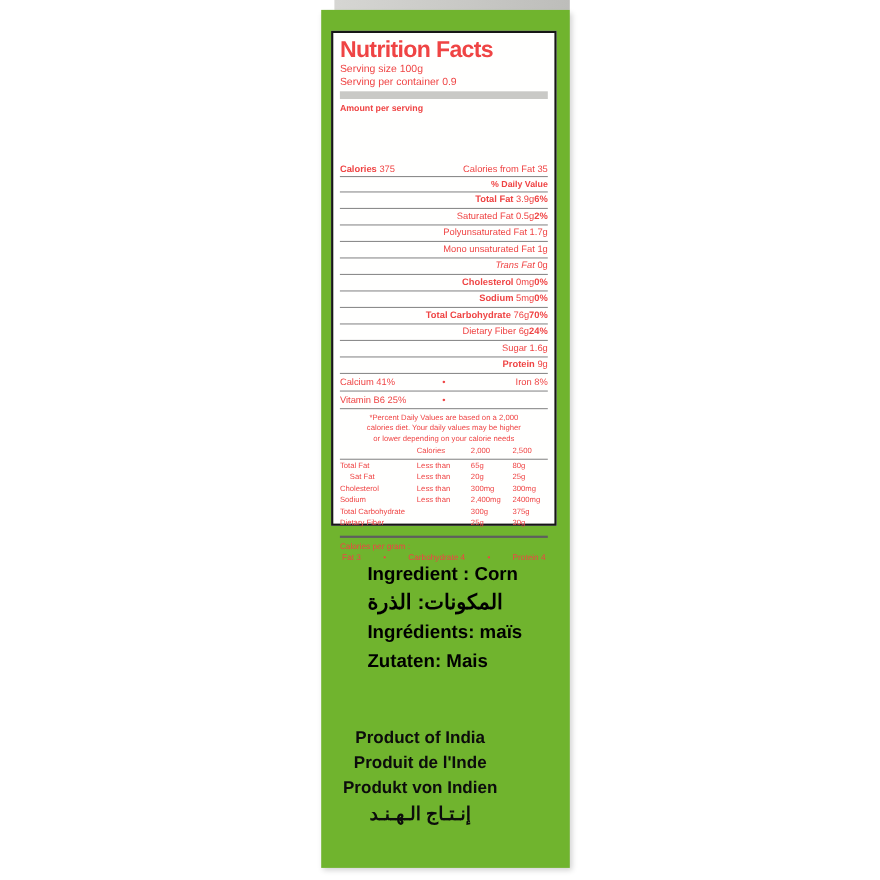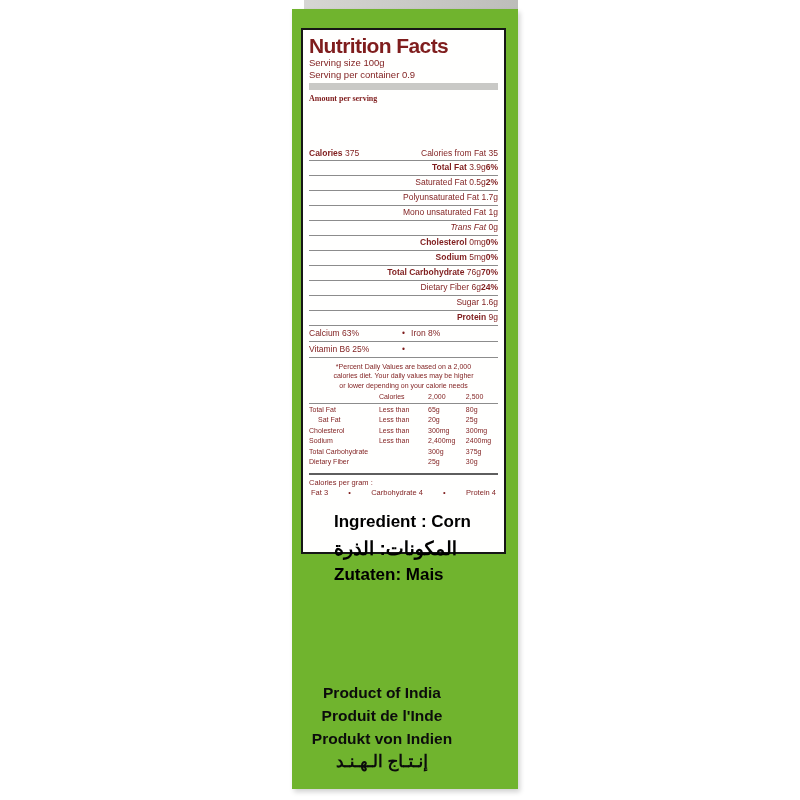--- a/index.html
+++ b/index.html
@@ -10,72 +10,73 @@
   .top-strip{
     position:absolute;left:304px;top:0;width:214px;height:9px;
     background:linear-gradient(to right,#d6d6d3,#bdbdba);
   }
   .panel{
     position:absolute;left:292px;top:9px;width:226px;height:780px;
     background:#70b42e;box-shadow:2px 3px 5px rgba(0,0,0,0.18);
   }
   
   .nf-label{
-    position:absolute;left:9px;top:19px;width:205px;height:526px;
+    position:absolute;left:9px;top:19px;width:205px;height:450px;
     background:#fffffe;border:2px solid #161616;box-sizing:border-box;
-    padding:4px 6px 3px 6px;color:#7f1d1d;
+    padding:4px 6px 3px 6px;color:#ef4444;
   }
   .nf-title{font-size:21px;font-weight:bold;letter-spacing:-0.6px;line-height:23px;}
   .nf-serving{font-size:9.5px;line-height:11.5px;}
   .nf-graybar{height:7px;background:#c9c9c6;margin:3px 0 4px 0;}
-  .nf-aps{font-size:8px;font-weight:bold;line-height:9.5px;font-family:Liberation Serif, serif;}
+  .nf-aps{font-size:8px;font-weight:bold;line-height:9.5px;}
   .nf-calrow{display:flex;justify-content:space-between;font-size:8.5px;line-height:11px;
     border-bottom:1px solid #8c8c8c;padding-bottom:1px;margin-top:44px;}
   .nf-dvrow{text-align:right;font-size:8px;font-weight:bold;line-height:13px;
     border-bottom:1px solid #8c8c8c;}
   .nf-row{display:flex;justify-content:flex-end;font-size:8.5px;line-height:11px;
     padding:1.5px 0;border-bottom:1px solid #8c8c8c;}
   .b{font-weight:bold;}
   .it{font-style:italic;}
   .ind{padding-left:9px;}
   .nf-vit{display:grid;grid-template-columns:46% 8% 46%;font-size:8.5px;line-height:11px;
     padding:2px 0;border-bottom:1px solid #8c8c8c;}
   .nf-vit .bullet{text-align:center;}
-  .nf-vit .right{}
+  .nf-vit .right{text-align:right;}
   .nf-foot{font-size:7px;line-height:9.5px;text-align:center;margin:4px 0 2px 0;}
   .ref-head,.ref-row{display:grid;grid-template-columns:37% 26% 20% 17%;font-size:7px;line-height:10.5px;}
   .ref-head{border-bottom:1px solid #8c8c8c;margin-bottom:1px;}
   .cpg{border-top:2px solid #5e5e5e;margin-top:5px;padding-top:3px;}
   .cpg-title{font-size:7.5px;line-height:9.5px;}
   .cpg-items{display:flex;justify-content:space-between;font-size:7.5px;line-height:12px;padding:0 2px;}
   
   .ing-block{position:absolute;left:42px;top:500px;font-weight:bold;color:#000000;}
   .ing-line{font-size:17px;line-height:26px;}
   .ing-ar{font-size:19px;line-height:27px;}
-  .org-block{position:absolute;left:0;width:180px;top:672px;text-align:center;font-weight:bold;color:#0c0c0c;}
+  .org-block{position:absolute;left:0;width:180px;top:650px;text-align:center;font-weight:bold;color:#0c0c0c;}
   .org-line{font-size:15.5px;line-height:23px;}
   .org-ar{font-size:17px;line-height:24px;}
 </style>
 </head>
 <body>
 
 <div class="top-strip"></div>
 
 <div class="panel">
 
   <div class="nf-label">
     <div class="nf-title">Nutrition Facts</div>
     <div class="nf-serving">Serving size 100g</div>
     <div class="nf-serving">Serving per container 0.9</div>
     <div class="nf-graybar"></div>
     <div class="nf-aps">Amount per serving</div>
     <div class="nf-calrow">
       <span><span class="b">Calories</span> <span>375</span></span>
       <span>Calories from Fat 35</span>
     </div>
+    <div class="nf-dvrow">% Daily Value</div>
 
     <div class="nf-row">
       <span><span class="b">Total Fat</span> <span>3.9g</span></span>
       <span class="b">6%</span>
     </div>
     <div class="nf-row">
       <span class="ind"><span>Saturated Fat</span> <span>0.5g</span></span>
       <span class="b">2%</span>
     </div>
     <div class="nf-row">
@@ -109,21 +110,21 @@
     <div class="nf-row">
       <span class="ind"><span>Sugar</span> <span>1.6g</span></span>
       <span></span>
     </div>
     <div class="nf-row">
       <span><span class="b">Protein</span> <span>9g</span></span>
       <span></span>
     </div>
 
     <div class="nf-vit">
-      <span>Calcium 63%</span>
+      <span>Calcium 41%</span>
       <span class="bullet">•</span>
       <span class="right">Iron 8%</span>
     </div>
     <div class="nf-vit">
       <span>Vitamin B6 25%</span>
       <span class="bullet">•</span>
       <span class="right"></span>
     </div>
 
     <div class="nf-foot">
@@ -183,20 +184,21 @@
         <span>Carbohydrate 4</span>
         <span>•</span>
         <span>Protein 4</span>
       </div>
     </div>
   </div>
 
   <div class="ing-block">
     <div class="ing-line">Ingredient : Corn</div>
     <div class="ing-line ing-ar" dir="rtl" style="text-align:left;">المكونات: الذرة</div>
+    <div class="ing-line">Ingrédients: maïs</div>
     <div class="ing-line">Zutaten: Mais</div>
   </div>
 
   <div class="org-block">
     <div class="org-line">Product of India</div>
     <div class="org-line">Produit de l'Inde</div>
     <div class="org-line">Produkt von Indien</div>
     <div class="org-line org-ar" dir="rtl">إنـتـاج الـهـنـد</div>
   </div>
 

